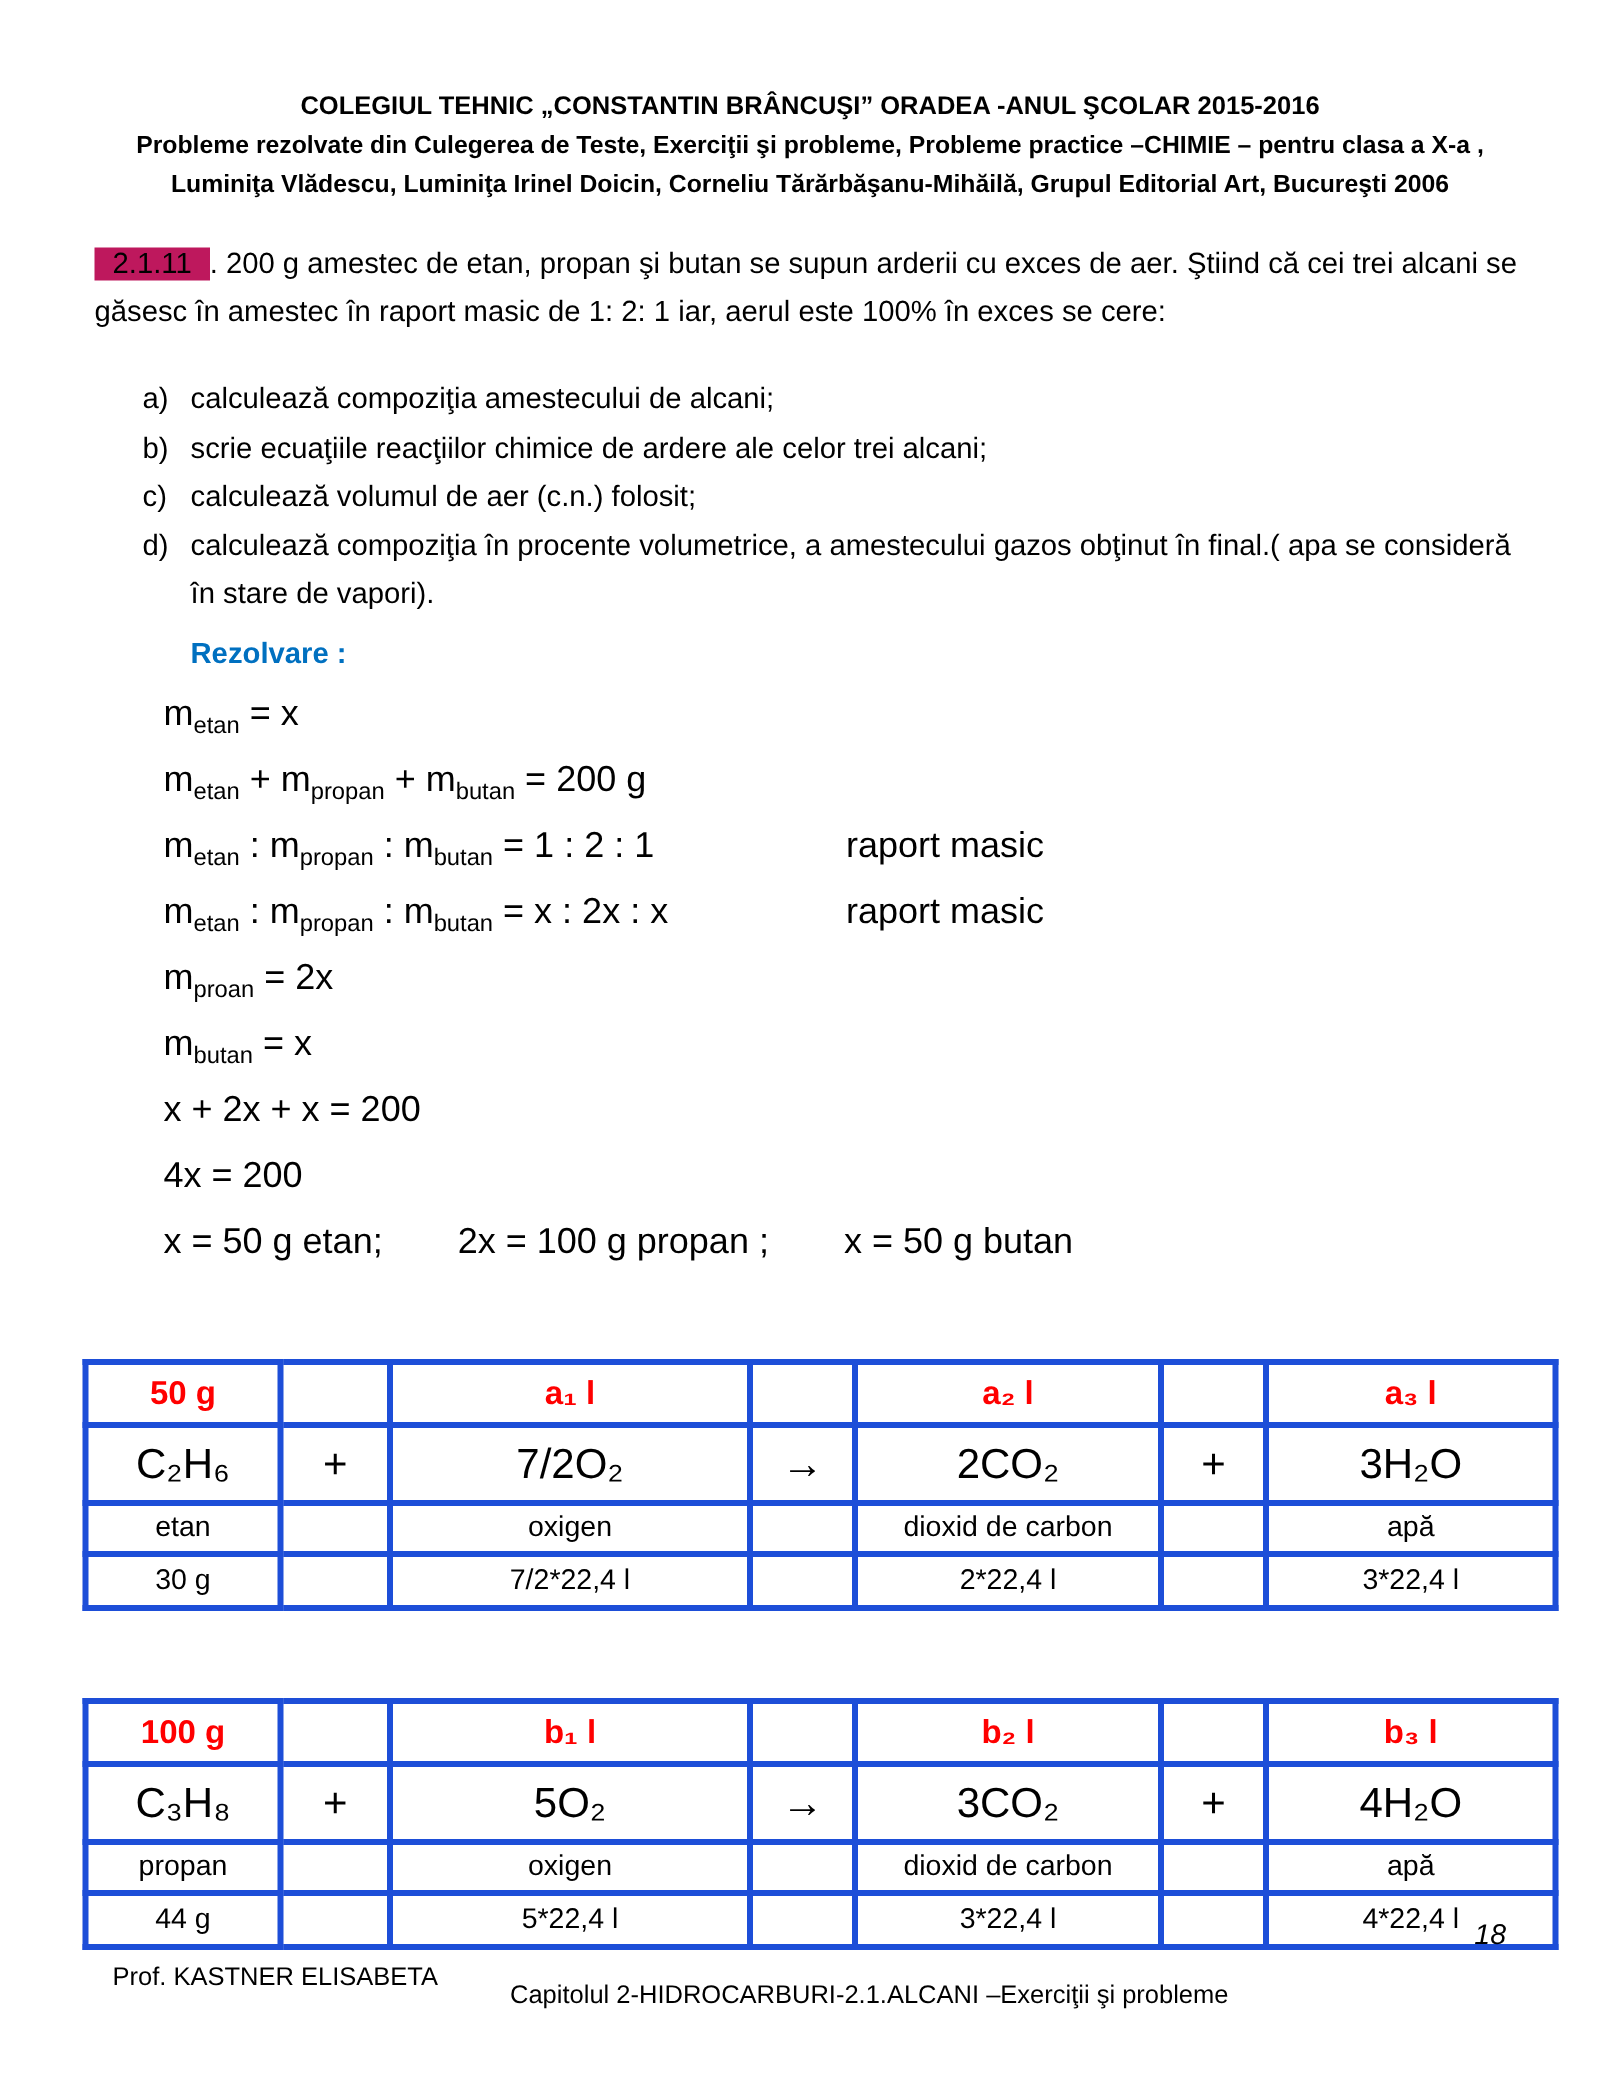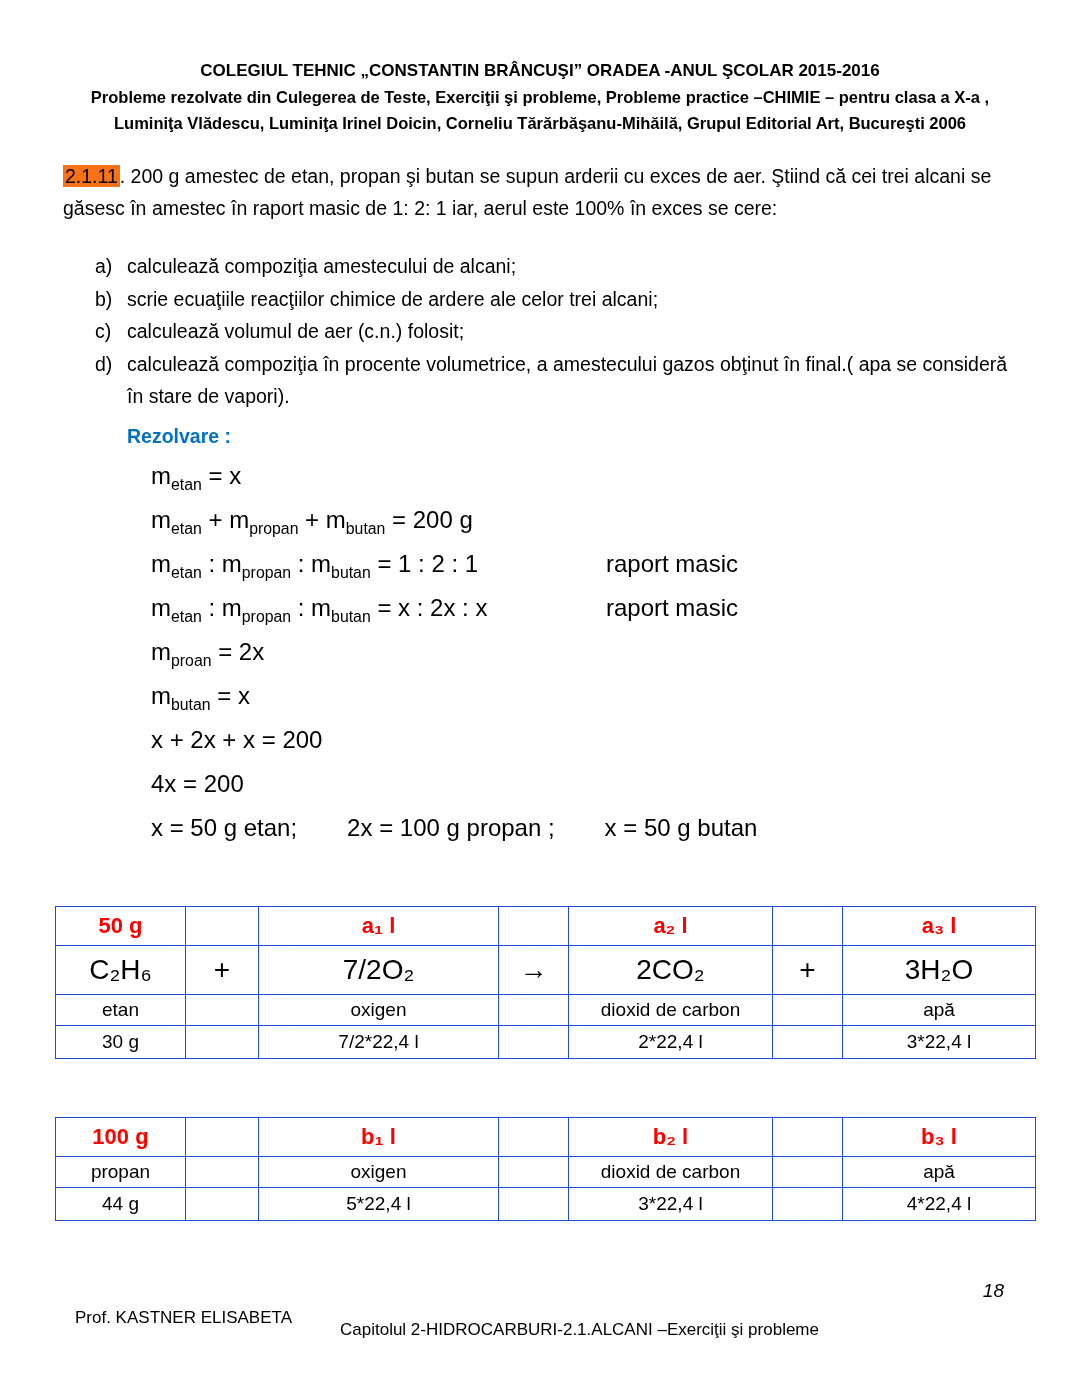--- a/index.html
+++ b/index.html
@@ -7,37 +7,37 @@
     width:1080px;height:1397px;background:#ffffff;color:#000;
     font-family:"Liberation Sans","DejaVu Sans",sans-serif;
     position:relative;overflow:hidden;
   }
   .page{padding:58px 63px 0 63px;}
 
   .doc-header{text-align:center;font-weight:bold;font-size:16.5px;line-height:26px;}
   .doc-header .h1{font-size:17px;}
 
   .problem{margin-top:24px;font-size:19.5px;line-height:32px;}
-  .hl-red{background:#f97316;padding:0 2px;text-align:center;}
+  .hl-red{background:#be185d;padding:0 12px;text-align:center;}
 
   .qlist{margin-top:26px;font-size:19.5px;line-height:32.5px;}
   .qitem{display:flex;margin-left:32px;}
   .qitem .marker{flex:none;width:32px;}
   .qitem .qtext{flex:1;}
 
   .rezolvare{margin:12px 0 14px 64px;color:#0070c0;font-weight:bold;font-size:19.5px;}
 
-  .math{margin-left:88px;}
+  .math{margin-left:46px;}
   .math-line{position:relative;font-size:24px;line-height:28px;margin:0 0 16px 0;white-space:nowrap;}
   .math-line sub{font-size:66%;line-height:0;}
   .math-line .gap{display:inline-block;width:50px;}
   .math-line .note{position:absolute;left:455px;top:0;}
 
   table.eq{border-collapse:collapse;table-layout:fixed;width:980px;margin-left:-8px;}
-  table.eq td{border:1px solid #1d4ed8;text-align:center;overflow:hidden;}
+  table.eq td{border:4px solid #1d4ed8;text-align:center;overflow:hidden;}
   .tbl1{margin-top:64px;}
   .tbl2{margin-top:58px;}
   tr.row-head td{color:#ff0000;font-weight:bold;font-size:22px;padding:4px 2px;height:30px;}
   tr.row-formula td{font-size:28px;padding:5px 2px;height:38px;}
   tr.row-name td{font-size:19px;padding:2px 2px;height:26px;}
   tr.row-qty td{font-size:19px;padding:3px 2px;height:26px;}
 
   .page-number{position:absolute;top:1280px;right:76px;font-size:19px;font-style:italic;}
   .doc-footer{position:absolute;top:1308px;left:0;width:1080px;font-size:17px;}
   .doc-footer .f-left{position:absolute;left:75px;top:0;}
@@ -152,20 +152,29 @@
     <tbody>
       <tr class="row-head">
         <td>100 g</td>
         <td></td>
         <td>b₁ l</td>
         <td></td>
         <td>b₂ l</td>
         <td></td>
         <td>b₃ l</td>
       </tr>
+      <tr class="row-formula">
+        <td>C₃H₈</td>
+        <td>+</td>
+        <td>5O₂</td>
+        <td>→</td>
+        <td>3CO₂</td>
+        <td>+</td>
+        <td>4H₂O</td>
+      </tr>
       <tr class="row-name">
         <td>propan</td>
         <td></td>
         <td>oxigen</td>
         <td></td>
         <td>dioxid de carbon</td>
         <td></td>
         <td>apă</td>
       </tr>
       <tr class="row-qty">

